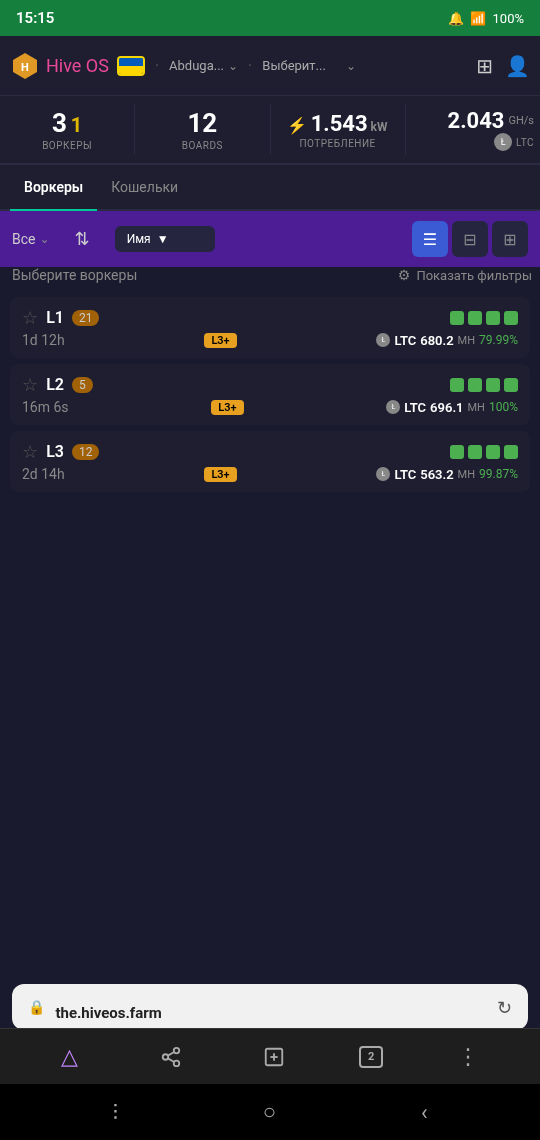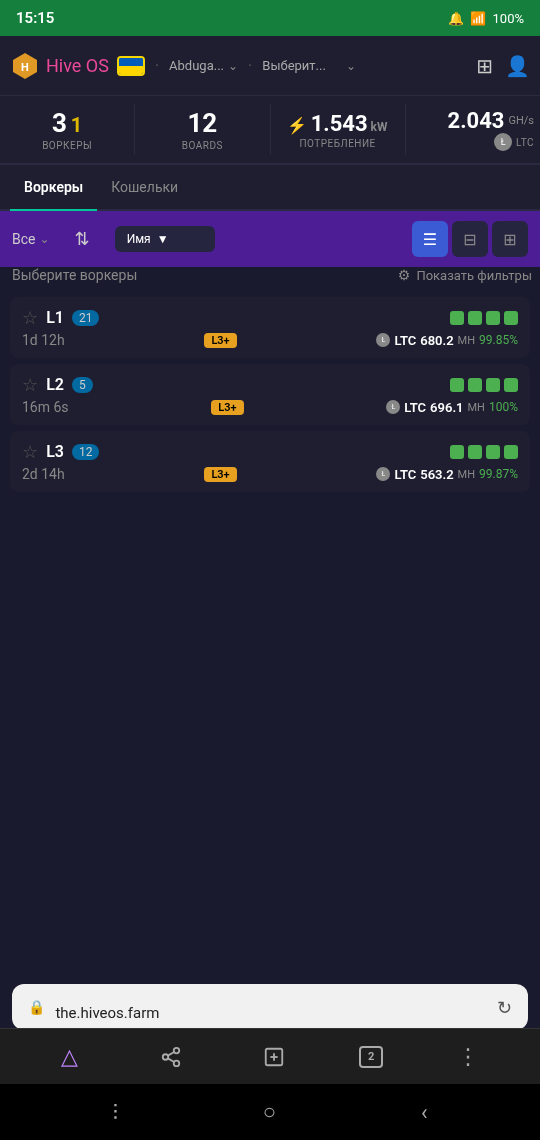--- a/index.html
+++ b/index.html
@@ -324,21 +324,21 @@
     .star-icon {
       color: #555;
       font-size: 18px;
     }
     .worker-name {
       font-size: 16px;
       font-weight: 600;
       color: #fff;
     }
     .worker-count-badge {
-      background: #0369a1;
+      background: #a16207;
       border-radius: 10px;
       padding: 1px 7px;
       font-size: 12px;
       color: #ccc;
     }
     .worker-right {
       display: flex;
       gap: 4px;
     }
     .status-dot {
@@ -407,21 +407,21 @@
       display: flex;
       align-items: center;
       padding: 0 16px;
       gap: 10px;
     }
     .browser-lock { color: #555; font-size: 14px; }
     .browser-url {
       flex: 1;
       font-size: 15px;
       color: #222;
-      font-weight: 400;
+      font-weight: 700;
       margin-top: 11px;
     }
     .browser-refresh { color: #555; font-size: 18px; cursor: pointer; }
 
     
     .bottom-nav {
       position: fixed;
       bottom: 56px;
       left: 0;
       width: 540px;
@@ -603,21 +603,21 @@
       </div>
     </div>
     <div class="worker-bottom">
       <span class="worker-uptime">1d 12h</span>
       <span class="worker-algo-tag">L3+</span>
       <div class="worker-hash">
         <span class="ltc-small-icon">Ł</span>
         <span class="hash-val">LTC</span>
         <span class="hash-val">680.2</span>
         <span class="hash-unit">МН</span>
-        <span class="hash-eff">99.85%</span>
+        <span class="hash-eff">79.99%</span>
       </div>
     </div>
   </div>
 
   <div class="worker-row">
     <div class="worker-top">
       <div class="worker-left">
         <span class="star-icon">☆</span>
         <span class="worker-name">L2</span>
         <span class="worker-count-badge">5</span>

